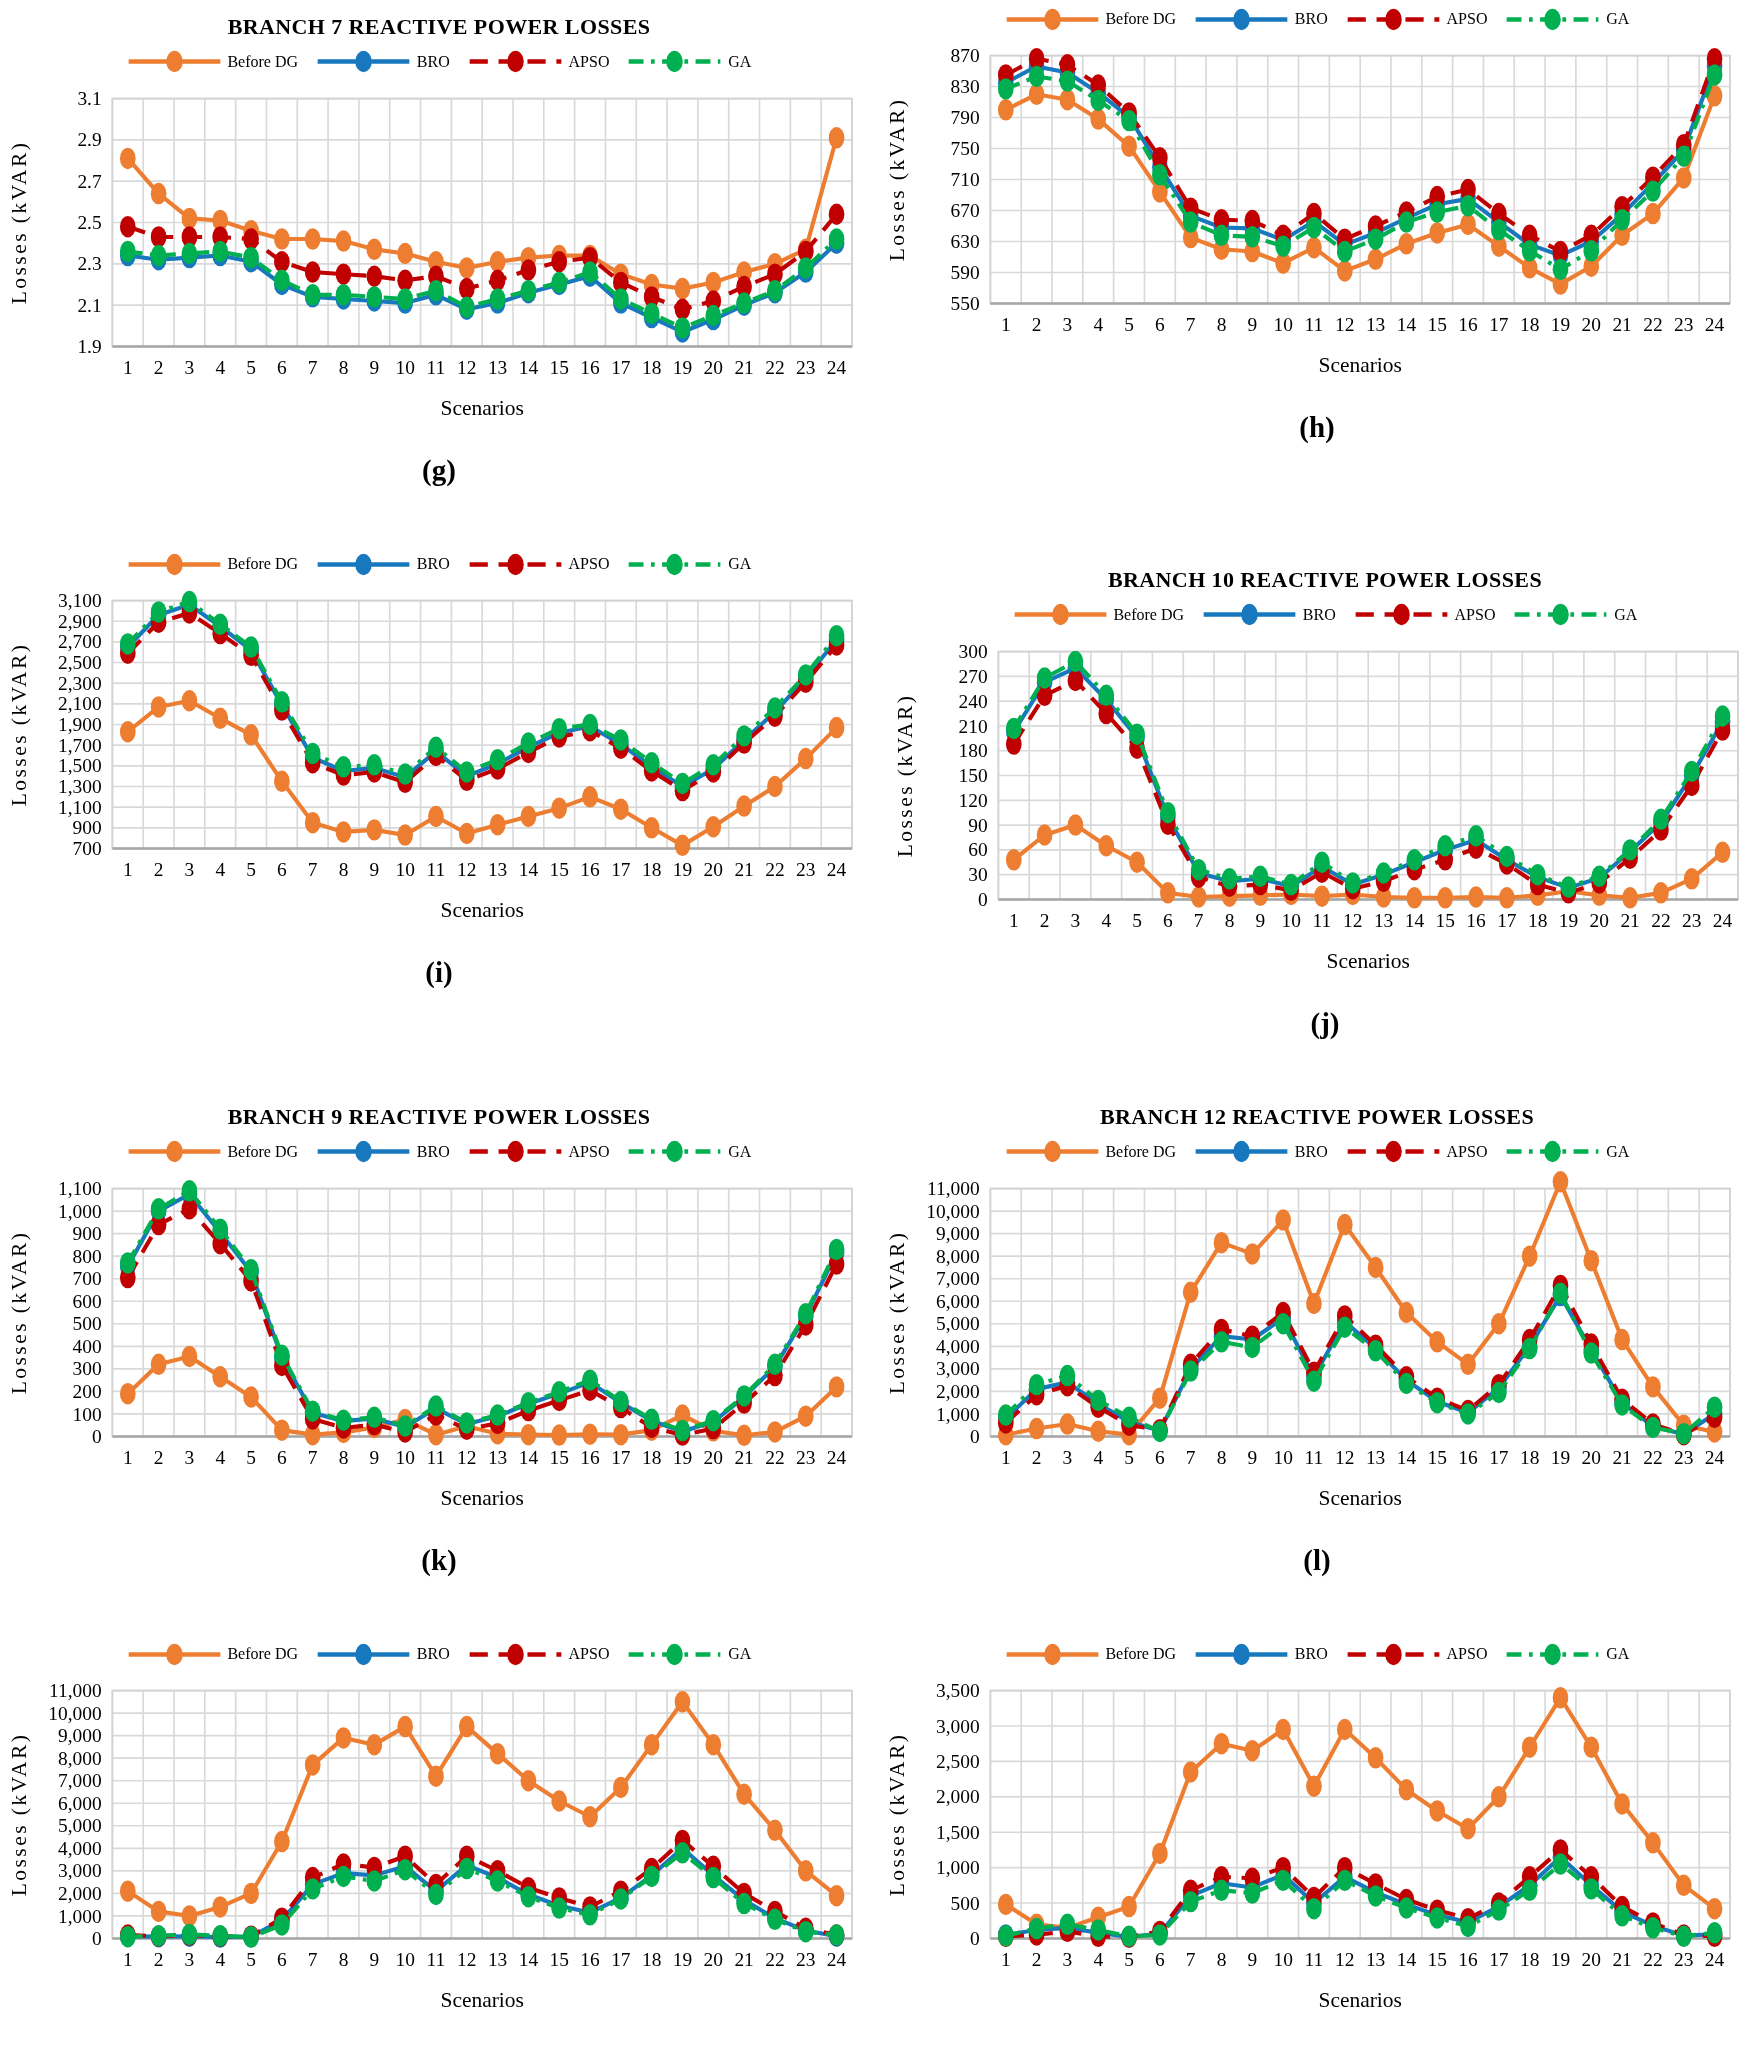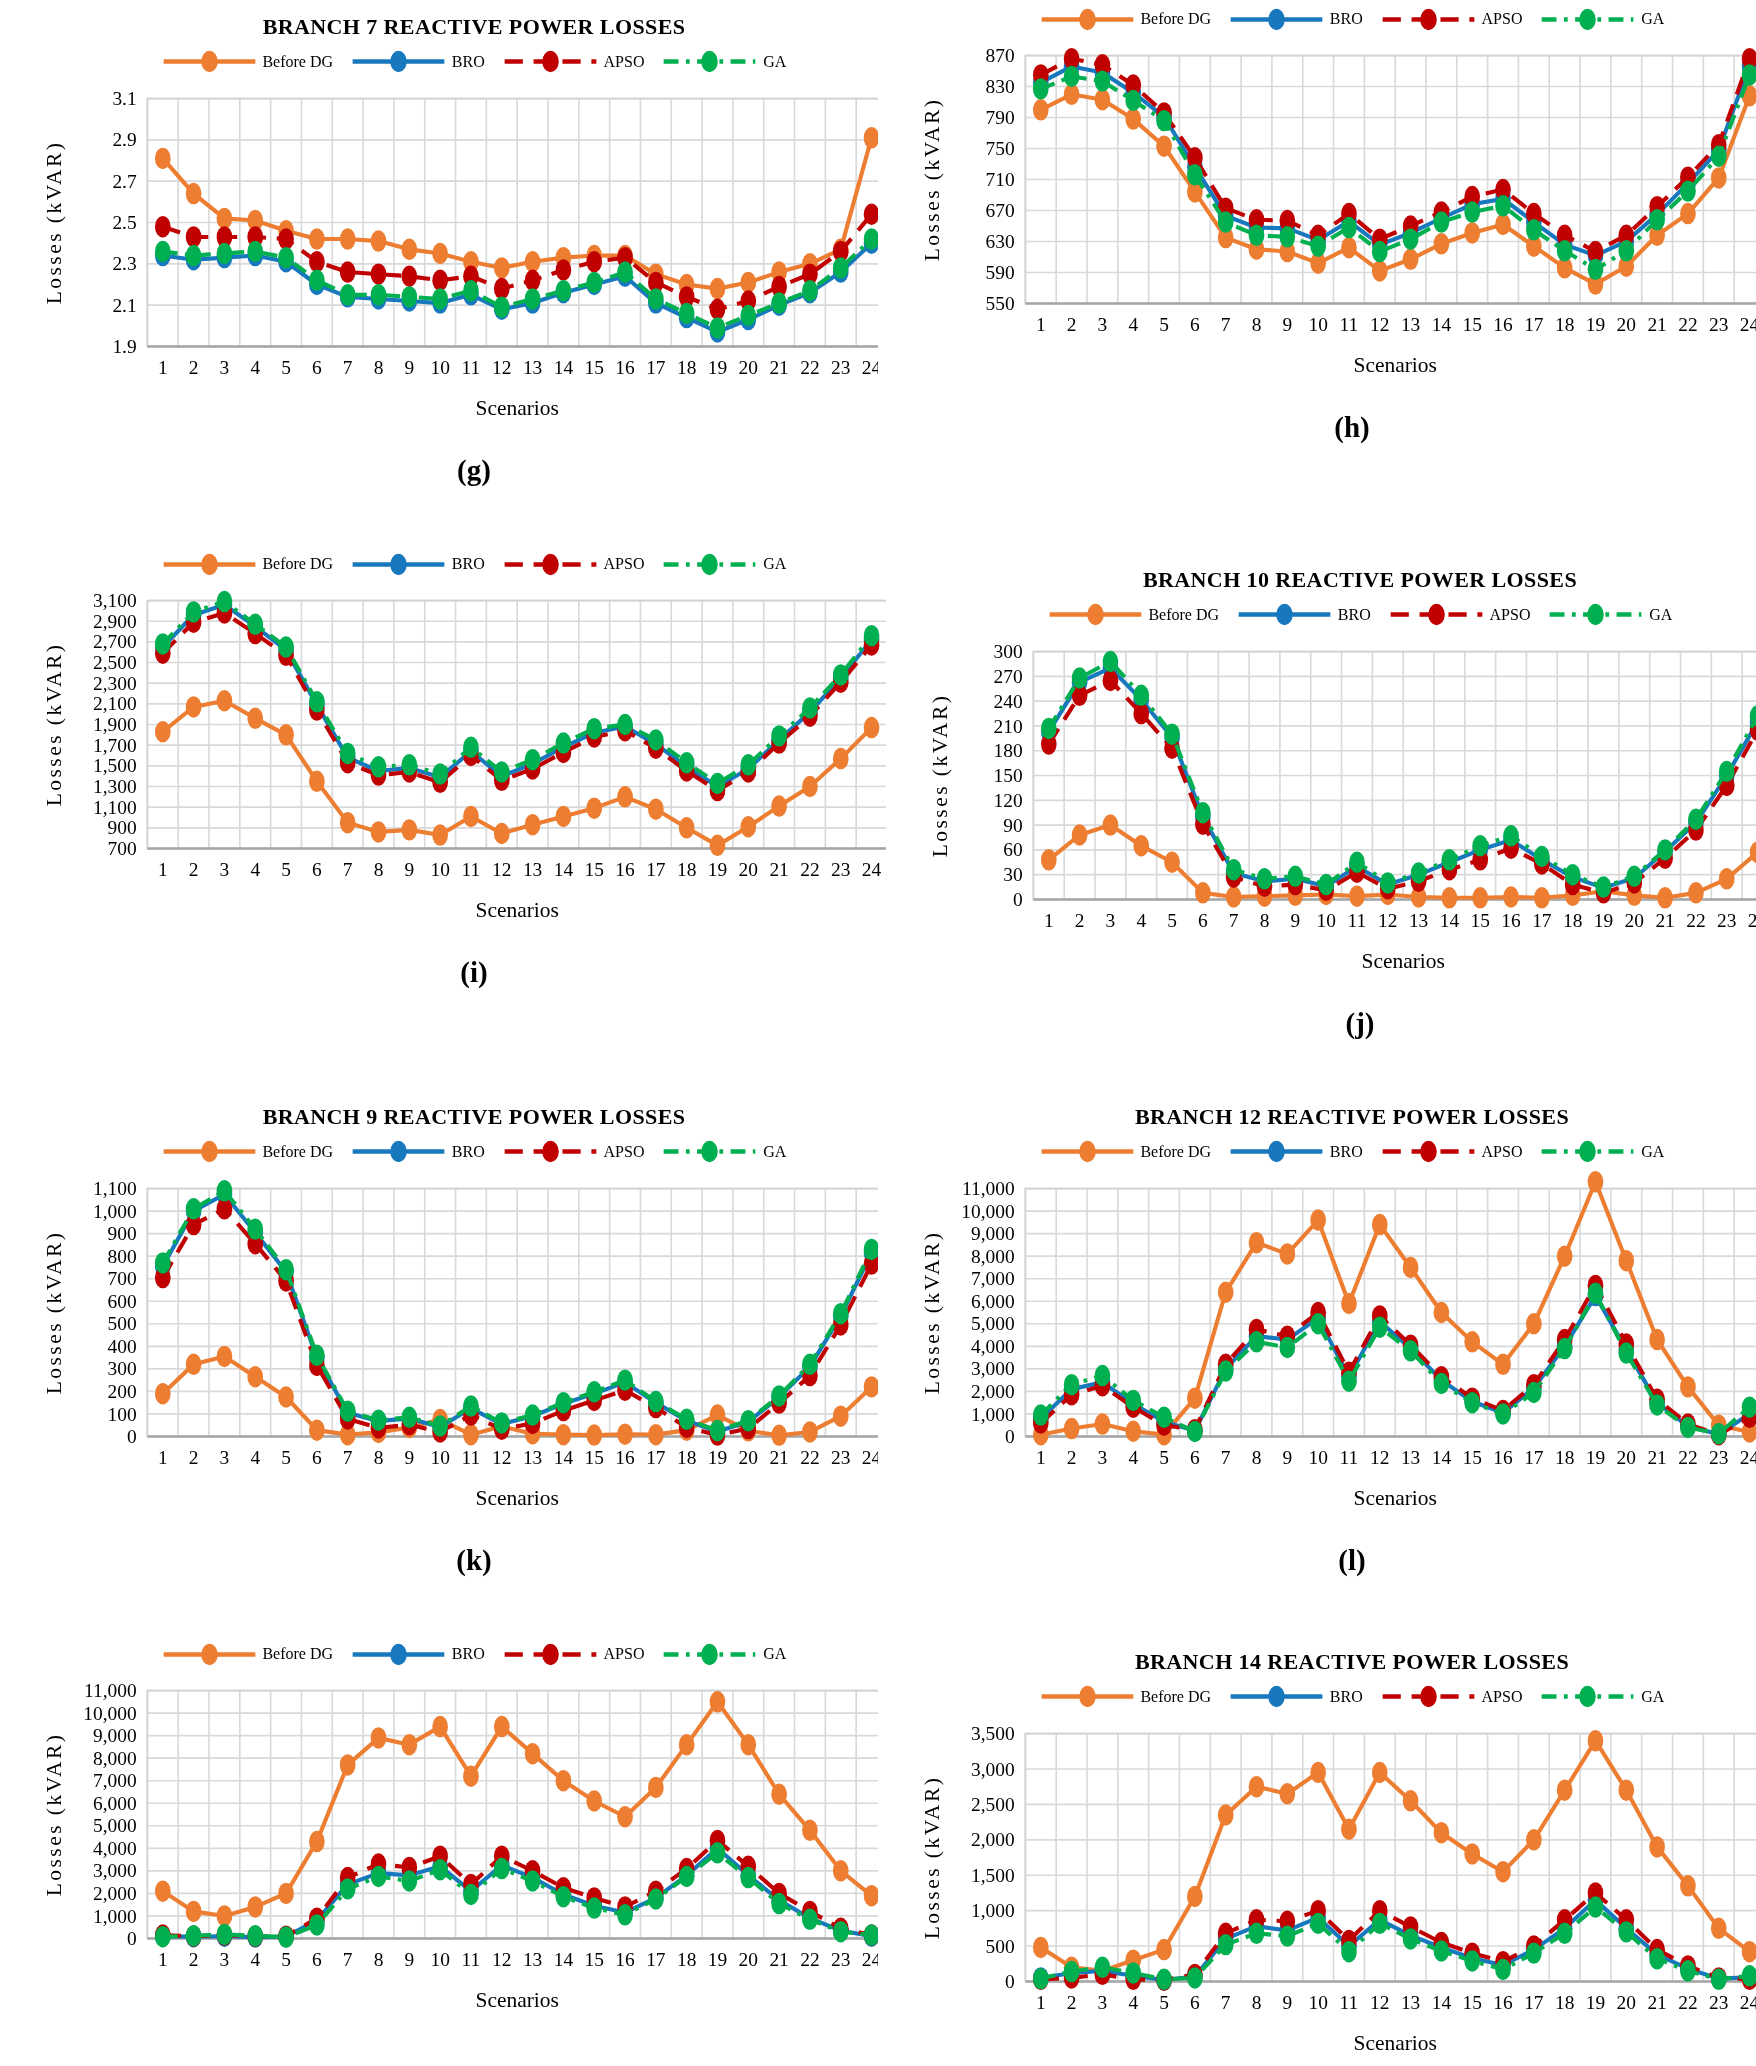--- a/index.html
+++ b/index.html
@@ -1,18 +1,18 @@
 <!DOCTYPE html>
 <html style="font-size:6.6px"><head>
 <meta charset="utf-8">
 <style>
   html,body{margin:0;padding:0;background:#FFFFFF;}
   body{width:1756px;font-family:"Liberation Serif",serif;color:#000;}
   .grid{display:grid;grid-template-columns:878px 878px;grid-auto-rows:545px;}
-  .cell{width:878px;height:545px;overflow:hidden;background:#FFFFFF;padding-left:35px;}
+  .cell{width:878px;height:545px;overflow:hidden;background:#FFFFFF;}
   .chart-title{text-align:center;font-weight:bold;font-size:22px;letter-spacing:0.4px;margin-top:10.7px;height:32px;line-height:32px;white-space:nowrap;}
   .legend{display:flex;justify-content:center;align-items:center;gap:18px;height:38px;}
   .legend-item{display:flex;align-items:center;gap:5.8px;}
   .legend-label{font-size:16px;line-height:1;}
   .plot-svg{display:block;}
   .caption{text-align:center;font-weight:bold;font-size:29px;margin-top:9px;}
   text{font-family:"Liberation Serif",serif;fill:#000;}
 </style>
 </head>
 <body>
@@ -1581,21 +1581,20 @@
           <ellipse cx="1651.7916666666665" cy="434.72727272727275" rx="19" ry="26" fill="#00B050"></ellipse>
           <ellipse cx="1726.375" cy="494.72727272727275" rx="19" ry="26" fill="#00B050"></ellipse>
           <ellipse cx="1800.9583333333333" cy="557.4545454545455" rx="19" ry="26" fill="#00B050"></ellipse>
           <ellipse cx="1875.5416666666665" cy="595.6363636363636" rx="19" ry="26" fill="#00B050"></ellipse>
           <ellipse cx="1950.125" cy="625.6363636363636" rx="19" ry="26" fill="#00B050"></ellipse>
           <ellipse cx="2024.7083333333333" cy="633.8181818181819" rx="19" ry="26" fill="#00B050"></ellipse>
         </g>
       </svg>
     </figure>
     <figure class="cell" style="margin: 0px;">
-      <div class="chart-title">BRANCH 14 REACTIVE POWER LOSSES</div>
       <div class="legend">
         <div class="legend-item">
           <svg width="95" height="25" viewBox="0 0 230 60">
             <line x1="4" y1="30" x2="226" y2="30" stroke="#ED7D31" stroke-width="11"></line>
             <ellipse cx="115" cy="30" rx="20" ry="26" fill="#ED7D31"></ellipse>
           </svg>
           <span class="legend-label">Before DG</span>
         </div>
         <div class="legend-item">
           <svg width="95" height="25" viewBox="0 0 230 60">

